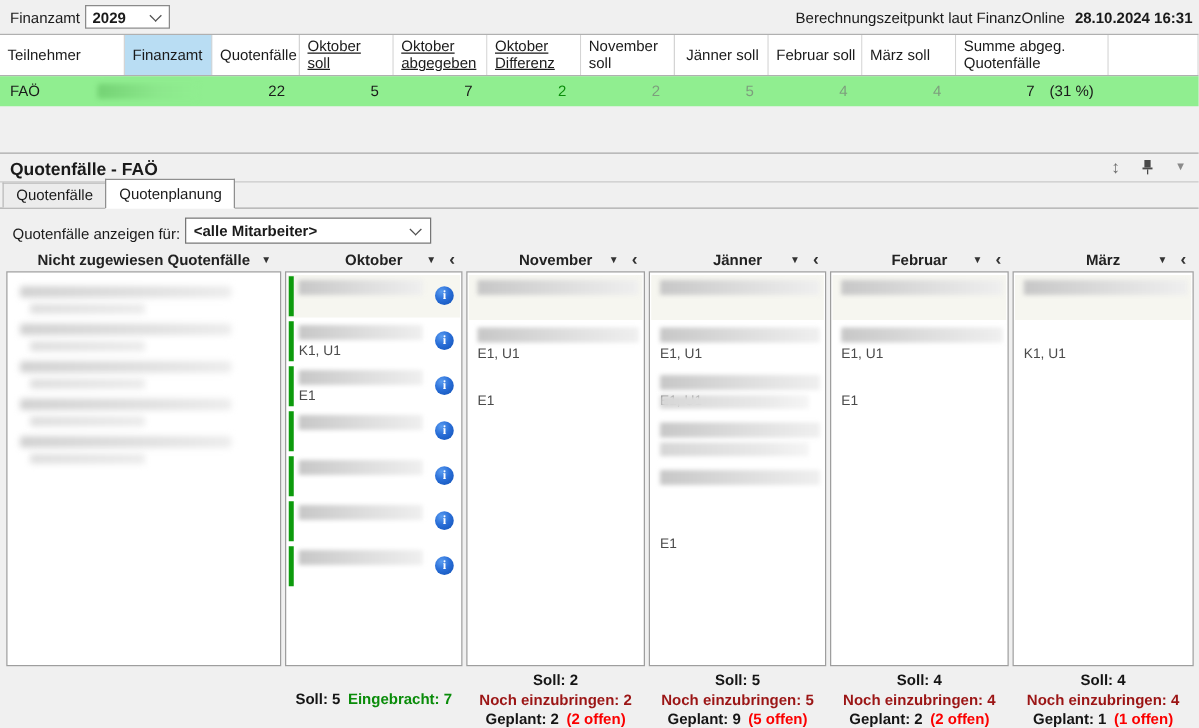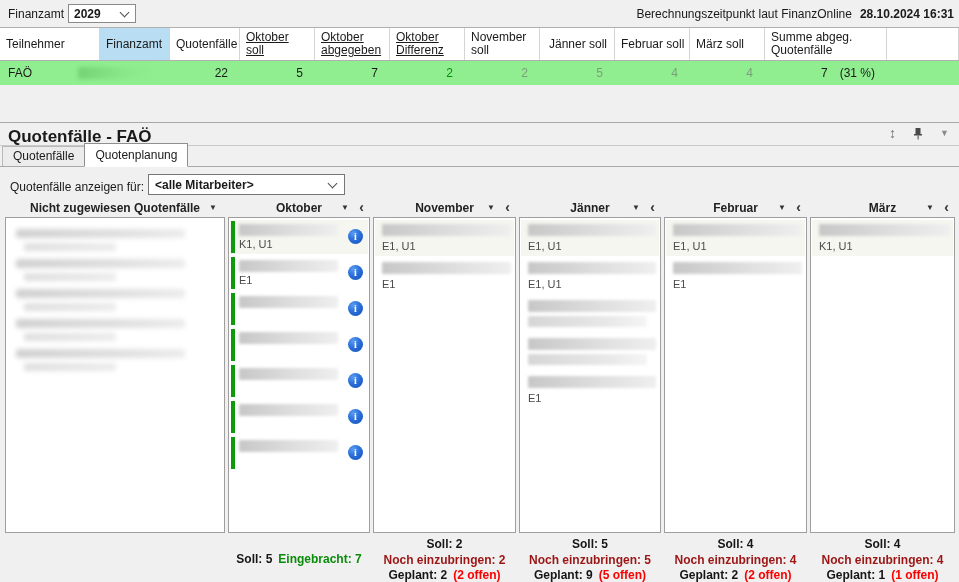--- a/index.html
+++ b/index.html
@@ -21,21 +21,21 @@
   .trow{display:flex;height:24px;background:#90ee90;}
   .td{box-sizing:border-box;display:flex;align-items:center;justify-content:flex-end;padding:0 12px 0 6px;white-space:nowrap;}
   .td.left{justify-content:flex-start;padding-left:8px;}
   .td .pct{margin-left:12px;}
   .c-green{color:#0a8c0a;}
   .c-muted{color:#7d9e7d;}
   .rowblur{width:88px;height:12px;background:linear-gradient(90deg,#74d274,#8ce78c 60%,#90ee90);filter:blur(2px);border-radius:2px;}
   
   .panel{position:absolute;top:122px;left:0;width:959px;bottom:0;}
   .phead{position:absolute;top:0;left:0;right:0;height:22px;background:#f0f0f0;border-top:1px solid #a8a8a8;border-bottom:1px solid #c9c9c9;}
-  .ptitle{position:absolute;left:8px;top:4px;font-weight:bold;font-size:17px;}
+  .ptitle{position:absolute;left:8px;top:4px;font-weight:bold;font-size:14px;}
   .picons{position:absolute;right:10px;top:2px;display:flex;gap:16px;align-items:center;color:#6e6e6e;}
   .resize-glyph{font-size:14px;line-height:16px;color:#707070;}
   .coll-glyph{font-size:9px;color:#8a8a8a;}
   
   .tabbar{position:absolute;top:23px;left:0;right:0;height:22px;border-bottom:1px solid #a9a9a9;display:flex;align-items:flex-end;padding-left:2px;box-sizing:border-box;}
   .tab{height:19px;line-height:19px;padding:0 10px;background:#ececec;border:1px solid #b9b9b9;border-bottom:none;margin-right:-1px;cursor:default;}
   .tab.active{background:#fff;height:22px;line-height:22px;border:1px solid #8f8f8f;border-bottom:1px solid #fff;margin-bottom:-1px;position:relative;z-index:2;}
   
   .filter-label{position:absolute;left:10px;top:58px;}
   .combo{position:absolute;left:148px;top:52px;width:197px;height:21px;box-sizing:border-box;background:#fff;border:1px solid #767676;display:flex;align-items:center;padding-left:6px;font-weight:bold;cursor:default;}
@@ -55,21 +55,21 @@
   .s-dark{color:#151515;}
   .s-green{color:#0a8c0a;}
   .s-darkred{color:#9b1515;}
   .s-red{color:#fb0000;}
   
   .card{position:relative;margin:0 1px 2px 1px;}
   .card.hl{background:#f6f6f0;}
   .gbar{position:absolute;left:1px;top:1px;bottom:1px;width:4px;background:#0d9b0d;}
   .nameblur{position:absolute;top:4px;height:12px;background:linear-gradient(90deg,#c7c7c7,#dedede 55%,#efefef);filter:blur(1.6px);border-radius:1px;}
   .nameblur2{position:absolute;height:11px;background:linear-gradient(90deg,#d6d6d6,#e9e9e9 70%,#f5f5f5);filter:blur(1.8px);border-radius:1px;}
-  .card .clabel{position:absolute;font-size:11px;color:#4a4a4a;line-height:11px;}
+  .card .clabel{position:absolute;font-size:11px;color:#4a4a4a;line-height:11px;margin-top:37px;}
   .info{position:absolute;right:5px;top:9px;width:15px;height:15px;border-radius:50%;background:radial-gradient(circle at 35% 28%,#5a9cf0 0%,#2a6fd8 45%,#0f4fb4 100%);color:#fff;font-weight:bold;font-size:10px;text-align:center;line-height:15px;font-family:"Liberation Serif",serif;cursor:default;}
   
   .ue{margin:0 16px 8px 10px;}
   .ue .l1{height:9px;width:88%;background:linear-gradient(90deg,#d0d0d0,#dfdfdf 60%,#ececec);filter:blur(2.5px);border-radius:2px;}
   .ue .l2{height:8px;width:48%;margin:5px 0 0 8px;background:linear-gradient(90deg,#dedede,#ebebeb);filter:blur(2.5px);border-radius:2px;}
 </style>
 </head>
 <body>
 
 <div class="topbar">

